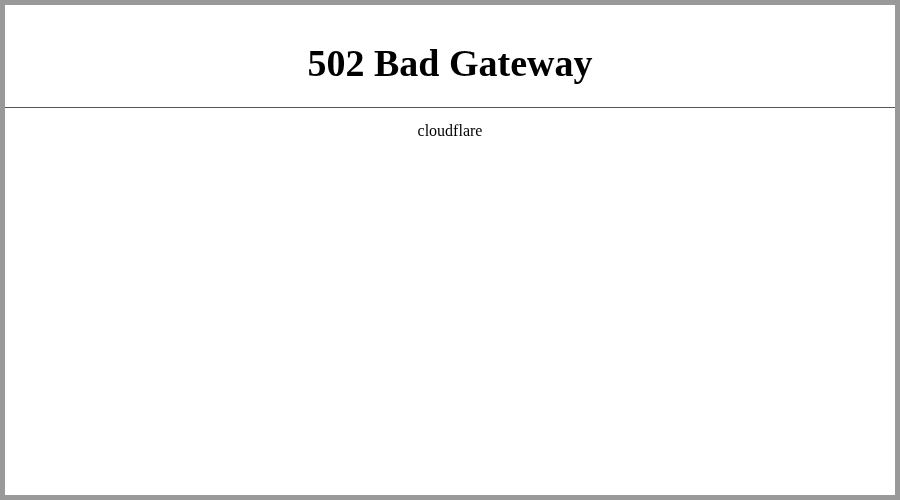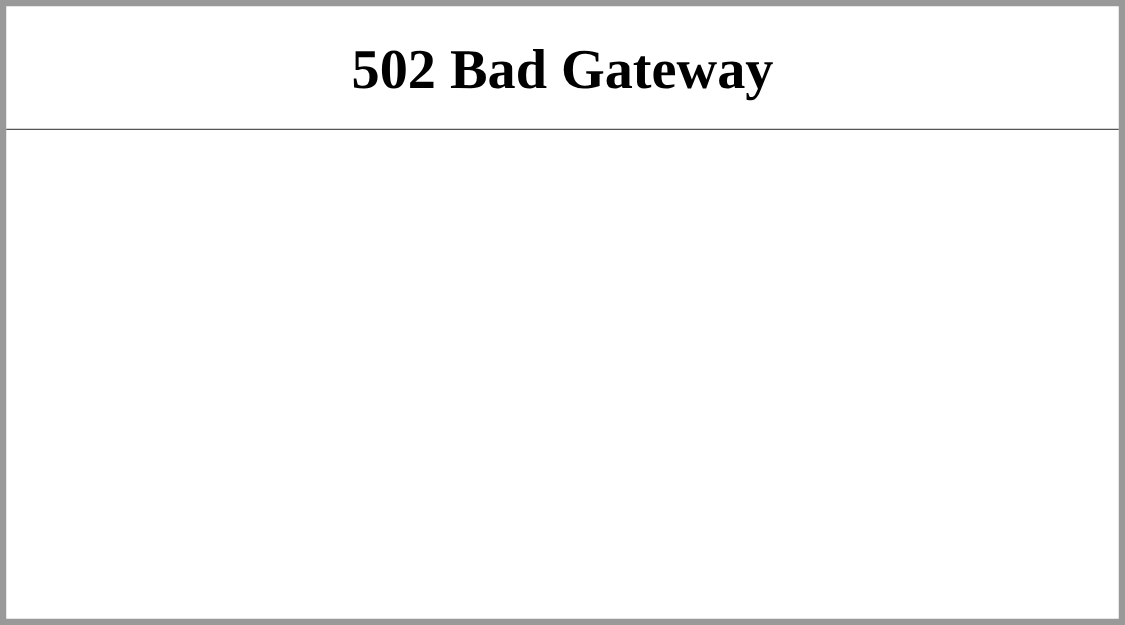--- a/index.html
+++ b/index.html
@@ -17,36 +17,37 @@
       padding: 5px;
       font-family: "Times New Roman", Times, serif;
     }
     .page {
       background: #fff;
       width: 100%;
       height: 100%;
     }
     .error-heading {
       text-align: center;
-      font-size: 45px;
+      font-size: 38px;
       font-weight: bold;
       color: #000;
-      padding: 24px 0 22px 0;
+      padding: 36px 0 22px 0;
     }
     hr.divider {
       border: none;
       border-top: 1px solid #555;
       margin: 0;
     }
     .provider {
       text-align: center;
       font-size: 16px;
       color: #000;
       padding-top: 14px;
     }
   </style>
 </head>
 <body>
 
 <div class="page">
   <h1 class="error-heading">502 Bad Gateway</h1>
   <hr class="divider">
+  <div class="provider">cloudflare</div>
 </div>
 
 </body></html>

